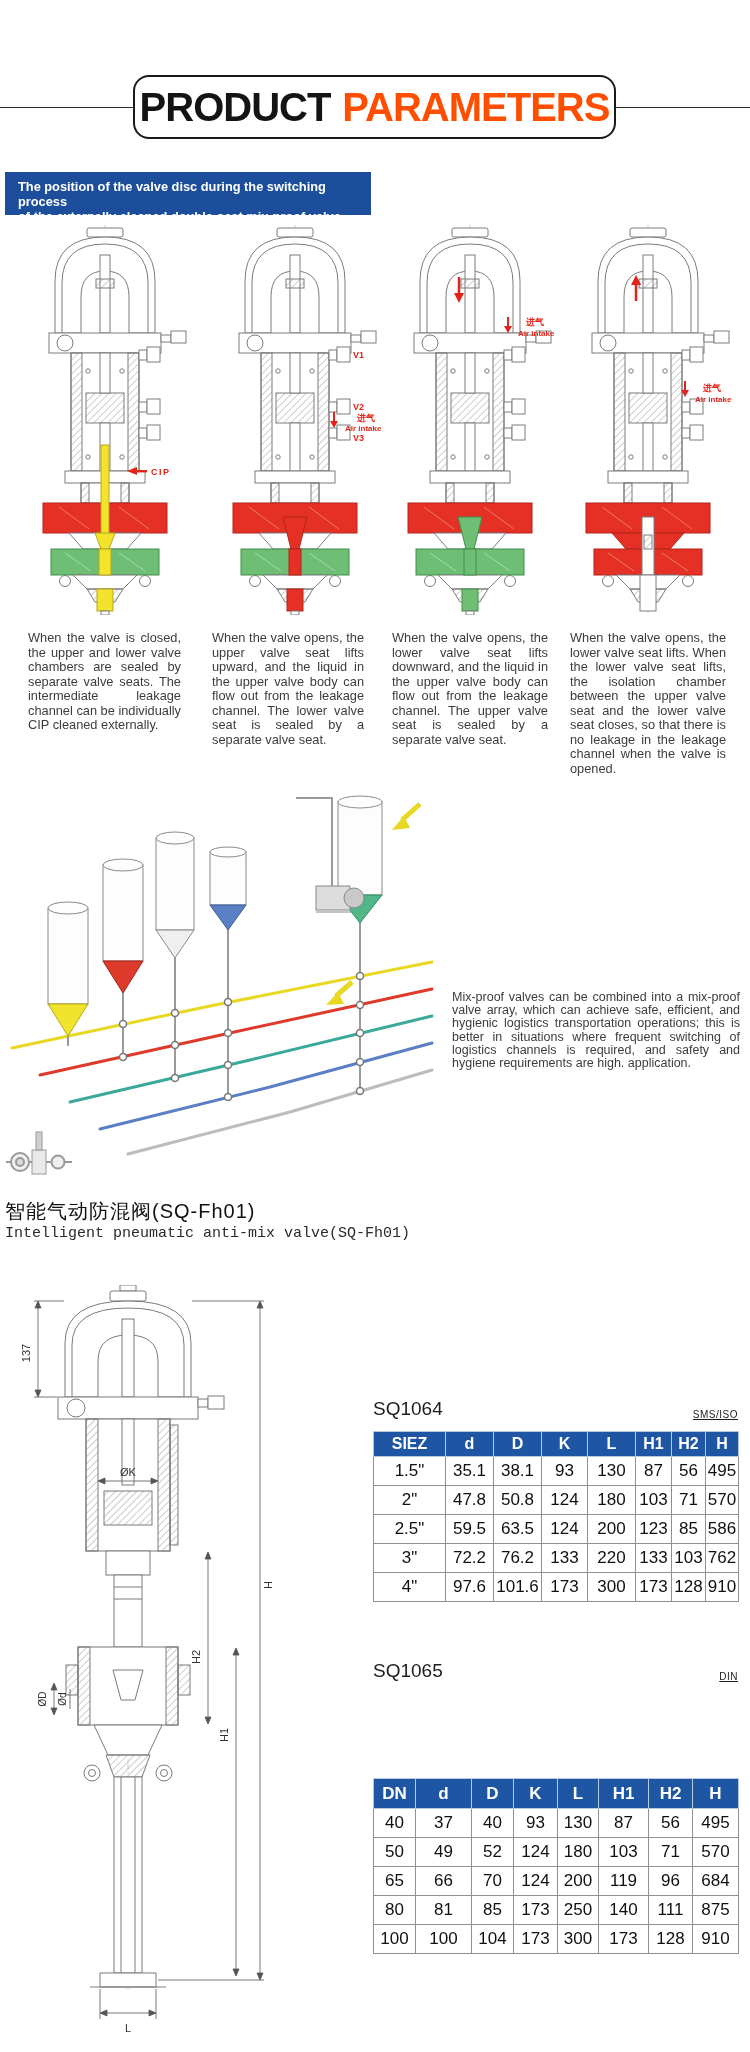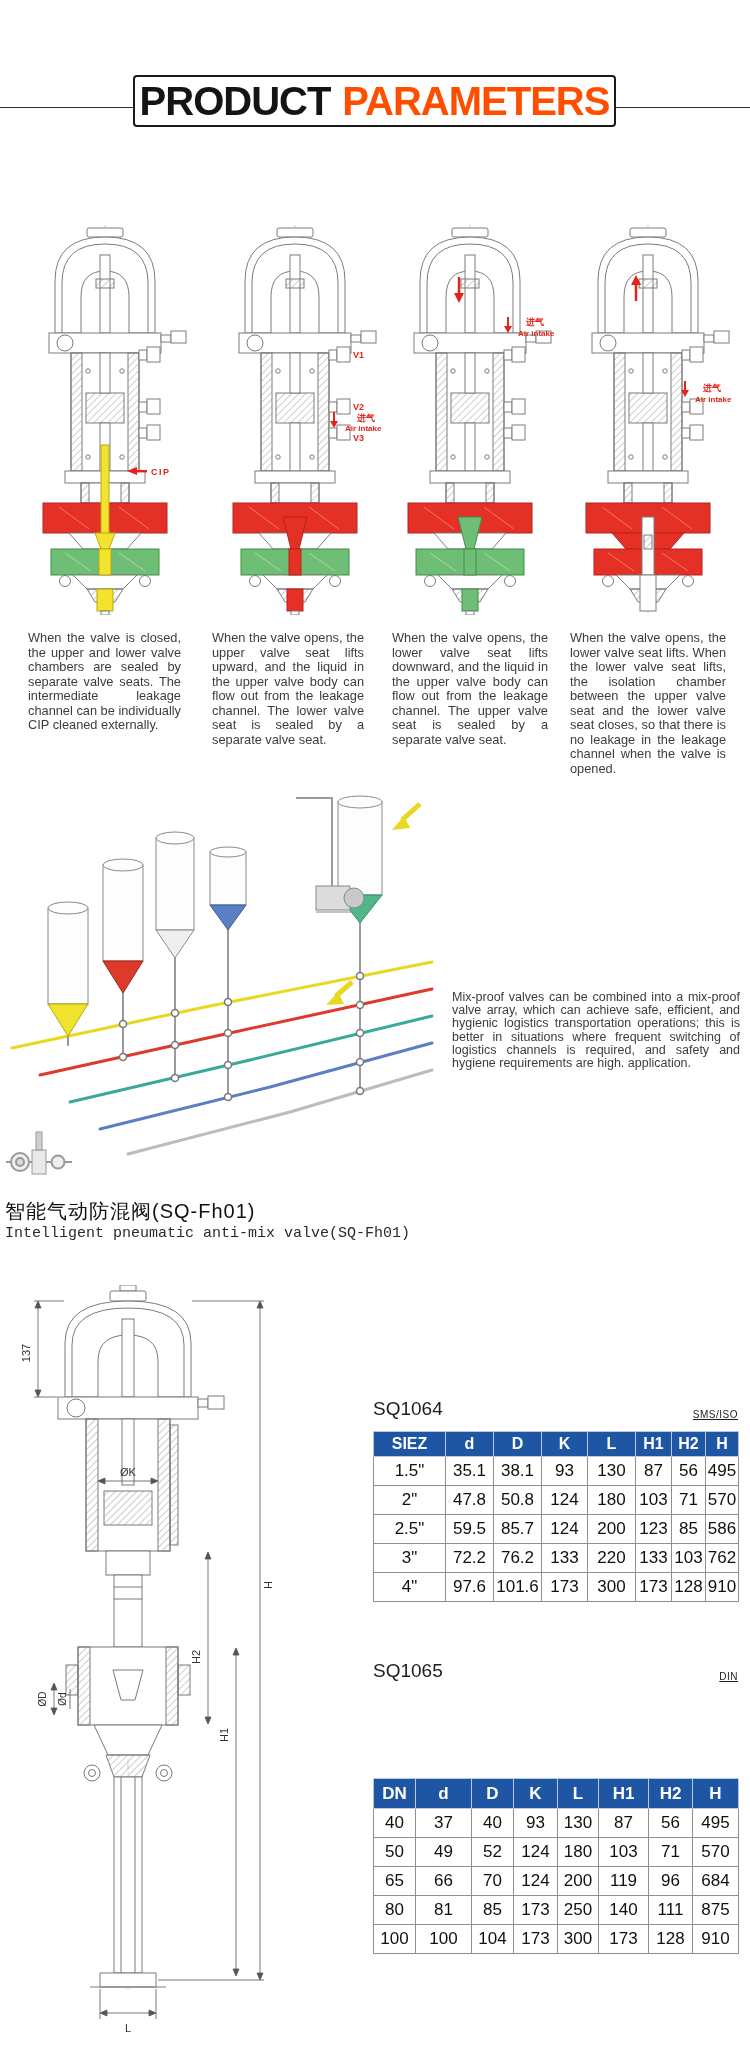--- a/index.html
+++ b/index.html
@@ -2,22 +2,22 @@
 <html><head>
 <meta charset="utf-8">
 <style>
   html,body{margin:0;padding:0;background:#fff;}
   .page{position:relative;width:750px;height:2052px;background:#fff;overflow:hidden;
         font-family:"Liberation Sans",sans-serif;color:#222;}
   
   .hline{position:absolute;height:1px;background:#2a2a2a;top:107px;}
   .hline-left{left:0;width:133px;}
   .hline-right{left:616px;width:134px;}
-  .title-box{position:absolute;left:133px;top:75px;width:483px;height:52px;box-sizing:border-box;
-             border:2px solid #1a1a1a;border-radius:4px;background:#fff;display:flex;
+  .title-box{position:absolute;left:133px;top:75px;width:483px;height:64px;box-sizing:border-box;
+             border:2px solid #1a1a1a;border-radius:16px;background:#fff;display:flex;
              align-items:center;justify-content:center;font-size:40px;font-weight:700;
              letter-spacing:-1px;color:#141414;white-space:nowrap;}
   .title-box .w1{margin-right:12px;}
   .title-box .w2{color:#ff4e00;}
   
   .banner{position:absolute;left:5px;top:172px;width:366px;height:43px;box-sizing:border-box;
           background:#1c4e9c;color:#fff;font-weight:bold;font-size:12.8px;line-height:15px;
           padding:7px 8px 0 13px;}
   
   .valve{position:absolute;top:225px;width:180px;height:390px;}
@@ -59,20 +59,24 @@
 
 <div class="page">
 
   <div class="hline hline-left"></div>
   <div class="hline hline-right"></div>
   <div class="title-box">
     <span class="w1">PRODUCT</span>
     <span class="w2">PARAMETERS</span>
   </div>
 
+  <div class="banner">
+    <div>The position of the valve disc during the switching process</div>
+    <div>of the externally cleaned double-seat mix-proof valve</div>
+  </div>
 
   <svg id="valve1" class="valve" viewBox="0 0 180 390">
     <defs>
         <pattern id="h1" width="5" height="5" patternUnits="userSpaceOnUse" patternTransform="rotate(45)">
       <line x1="0" y1="0" x2="0" y2="5" stroke="#9a9a9a" stroke-width="1"></line>
         </pattern>
       </defs>
     <line x1="90" y1="0" x2="90" y2="390" stroke="#bbb" stroke-width="0.7" stroke-dasharray="9 3 2 3"></line>
     <g stroke="#7c7c7c" fill="#fff" stroke-width="1">
       <rect x="72" y="3" width="36" height="9" rx="2"></rect>
@@ -573,21 +577,21 @@
           <td>50.8</td>
           <td>124</td>
           <td>180</td>
           <td>103</td>
           <td>71</td>
           <td>570</td>
       </tr>
       <tr>
         <td>2.5"</td>
           <td>59.5</td>
-          <td>85.7</td>
+          <td>63.5</td>
           <td>124</td>
           <td>200</td>
           <td>123</td>
           <td>85</td>
           <td>586</td>
       </tr>
       <tr>
         <td>3"</td>
           <td>72.2</td>
           <td>76.2</td>

